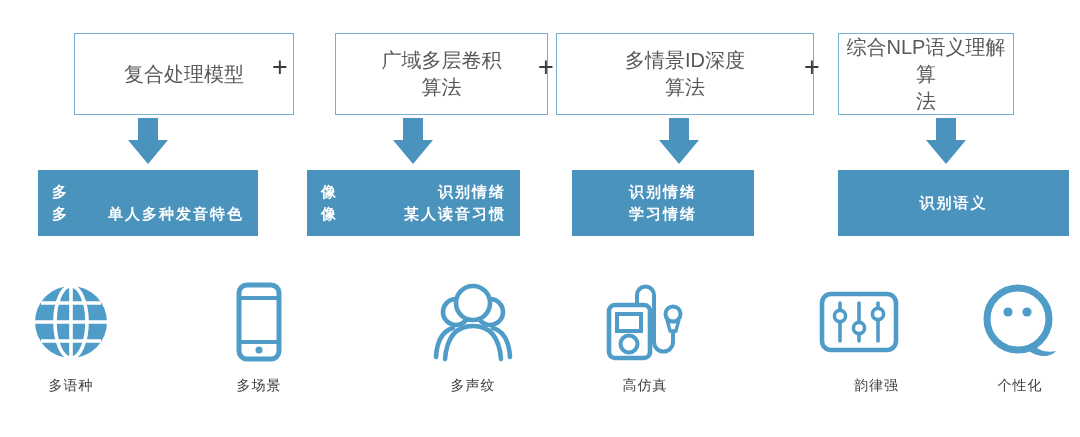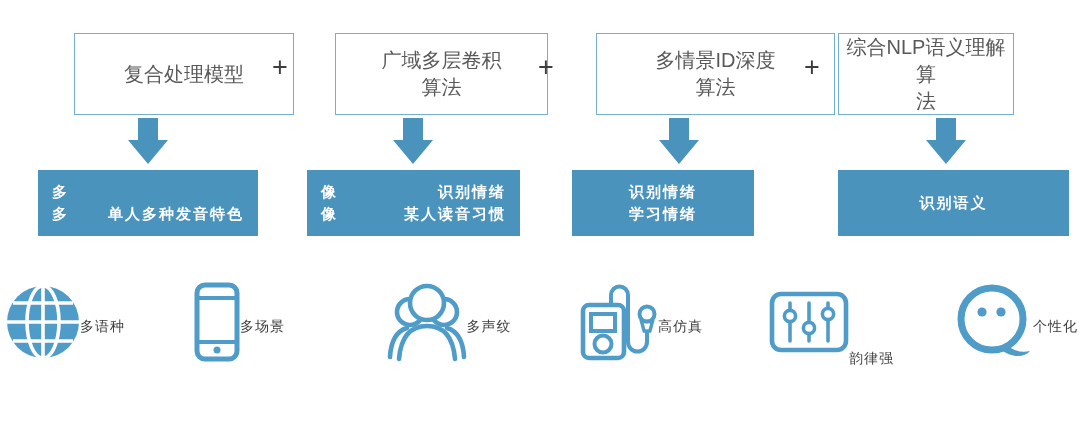--- a/index.html
+++ b/index.html
@@ -23,21 +23,21 @@
     position:absolute; top:170px; height:66px;
     background:var(--accent,#4a93bd); color:#fff;
     font-weight:bold; font-size:15px; line-height:22px; letter-spacing:2px;
     display:flex; flex-direction:column; justify-content:center;
   }
   .result-box .pair{ display:flex; justify-content:space-between; padding:0 14px; }
   .result-box.centered{ text-align:center; }
 
   .feature{
     position:absolute; top:276px; width:130px;
-    display:flex; flex-direction:row; align-items:center;
+    display:flex; flex-direction:column; align-items:center;
   }
   .feature .icon-area{ height:92px; display:flex; align-items:center; justify-content:center; }
   .feature .label{ margin-top:9px; font-size:14px; color:#3d3d3d; letter-spacing:1px; }
 
   svg .ic-stroke{ stroke:var(--icon,#4f9cc9); }
   svg .ic-fill{ fill:var(--icon,#4f9cc9); }
   svg .ac-fill{ fill:var(--accent,#4a93bd); }
 </style>
 </head>
 <body>
@@ -49,21 +49,21 @@
     <span></span>
   </div>
   <div class="plus" style="left:264px;">+</div>
 
   <div class="algo-box" style="left:307px;width:213px;margin-left:28px;">
     <span>广域多层卷积</span>
     <span>算法</span>
   </div>
   <div class="plus" style="left:530px;">+</div>
 
-  <div class="algo-box" style="left:596px;width:239px;">
+  <div class="algo-box" style="left:556px;width:258px;">
     <span>多情景ID深度</span>
     <span>算法</span>
   </div>
   <div class="plus" style="left:796px;">+</div>
 
   <div class="algo-box" style="left:838px;width:176px;">
     <span>综合NLP语义理解算</span>
     <span>法</span>
   </div>
 
@@ -133,21 +133,21 @@
           <rect x="3" y="3" width="40" height="74" rx="8" stroke-width="5"></rect>
           <line x1="4" y1="16" x2="42" y2="16" stroke-width="4"></line>
           <line x1="4" y1="60" x2="42" y2="60" stroke-width="4"></line>
         </g>
         <circle class="ic-fill" cx="23" cy="68" r="3.5"></circle>
       </svg>
     </div>
     <div class="label">多场景</div>
   </div>
 
-  <div class="feature" style="left:384px;justify-content:center;">
+  <div class="feature" style="left:408px;justify-content:center;">
     <div class="icon-area">
       <svg width="80" height="82" viewBox="0 0 80 82">
         <g fill="none" class="ic-stroke" stroke-width="4.6" stroke-linecap="round">
           <path d="M3 76 C4 58 10 50 20 47"></path>
           <path d="M77 76 C76 58 70 50 60 47"></path>
           <circle cx="23" cy="31" r="13"></circle>
           <circle cx="57" cy="31" r="13"></circle>
           <path d="M12 78 C14 54 25 45 40 45 C55 45 66 54 68 78" fill="#fff"></path>
           <circle cx="40" cy="22" r="17" fill="#fff"></circle>
         </g>

